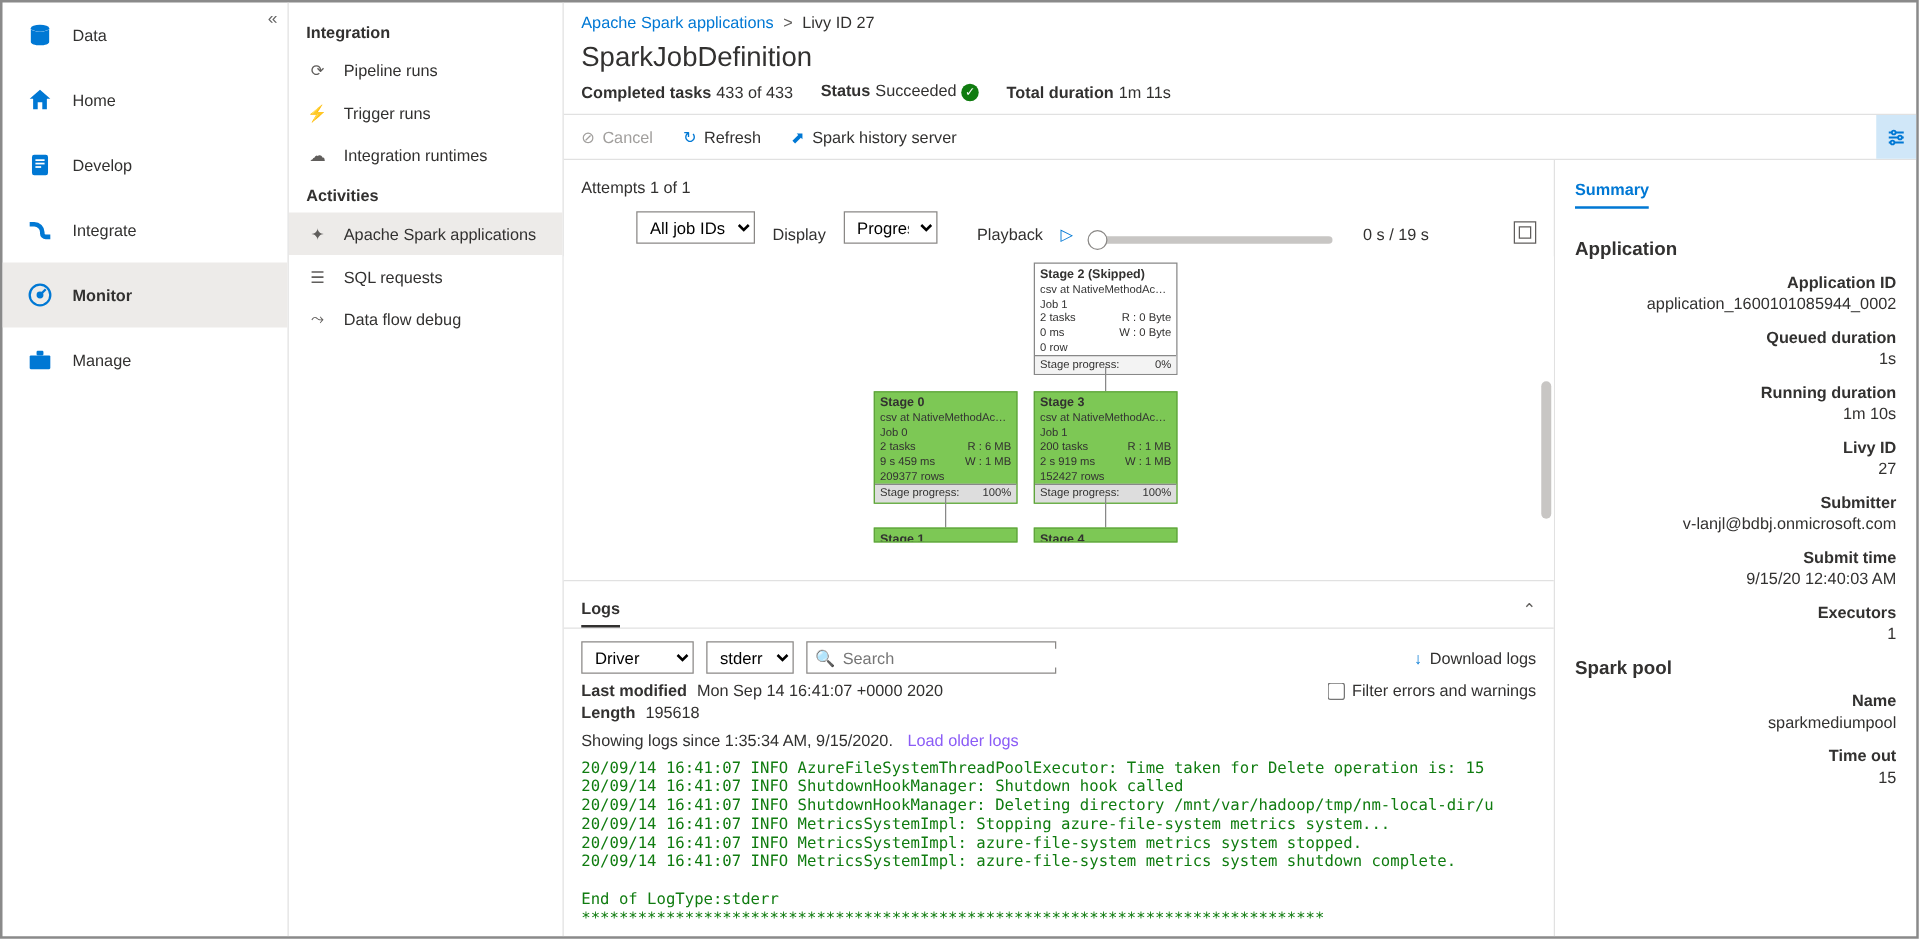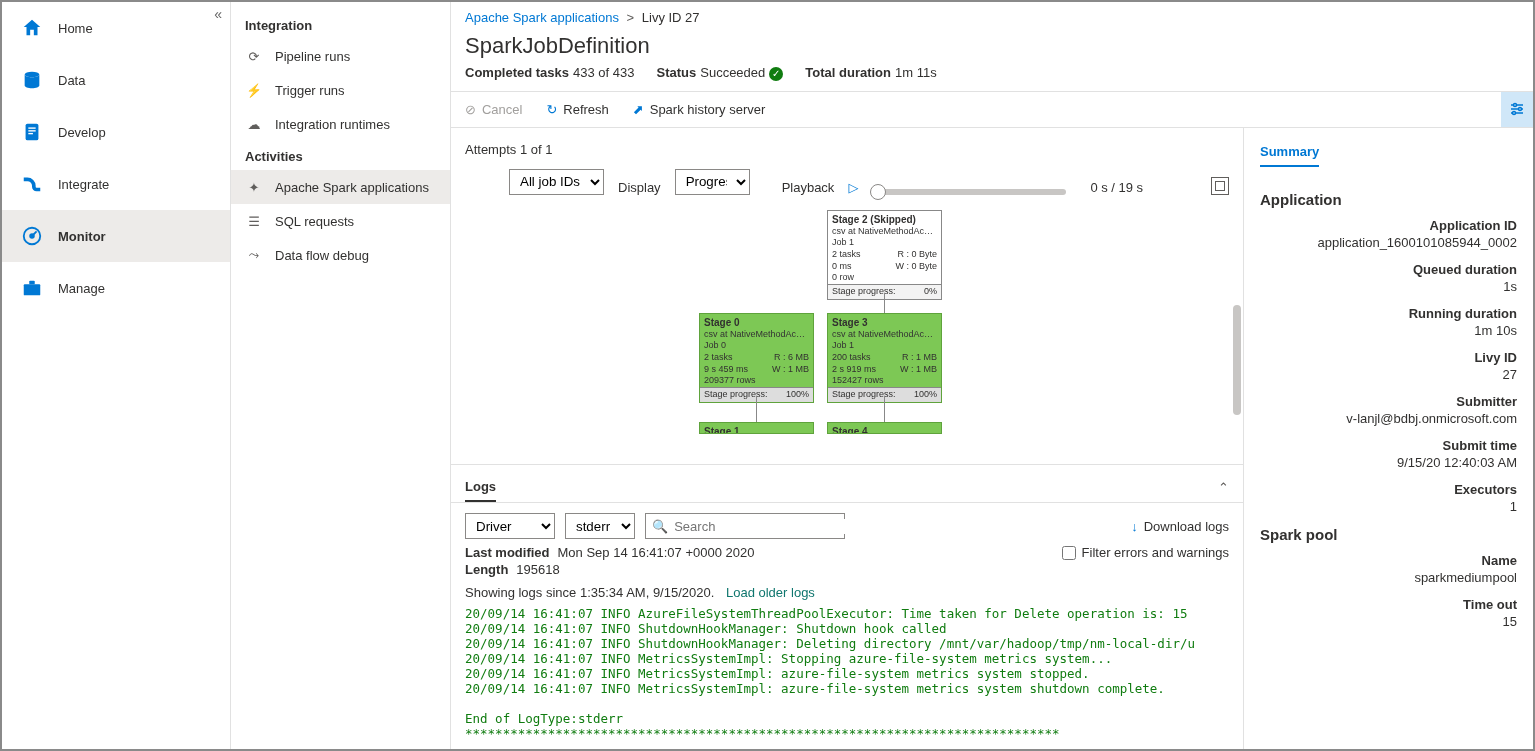--- a/index.html
+++ b/index.html
@@ -61,54 +61,54 @@
   .searchbox { display:flex; align-items:center; border:1px solid #8a8886; height:26px; padding:0 6px; width:200px; color:#605e5c;}
   .searchbox input { border:none; outline:none; flex:1; font-size:13px; margin-left:6px; }
   .dl { margin-left:auto; color:#323130; display:flex; align-items:center; gap:6px; cursor:pointer;}
   .dl .dic { color:#0078d4;}
   .logs-meta { padding: 0 14px 6px; }
   .logs-meta .mrow { display:flex; gap:8px; padding-bottom:2px; }
   .logs-meta .mlbl { font-weight:600;}
   .logs-filter { float:right; display:flex; align-items:center; gap:6px; }
   .logs-filter input[type=checkbox]{ width:14px; height:14px;}
   .logs-since { padding:0 14px 6px; }
-  .logs-since a { color:#0f766e; text-decoration:none; margin-left:8px;}
+  .logs-since a { color:#8b5cf6; text-decoration:none; margin-left:8px;}
   .logtext { font-family: Consolas, monospace; font-size:12.5px; white-space:pre; overflow:hidden; padding:0 14px 8px; color:#107c10;}
   
   .details { width:290px; border-left:1px solid #e1e1e1; padding: 16px 16px 0; overflow:hidden;}
   .details h2 { font-size:18px; font-weight:600; margin-bottom:12px;}
   .details .dtab { display:inline-block; font-weight:600; color:#0078d4; padding-bottom:6px; border-bottom:2px solid #0078d4; margin-bottom:16px;}
   .details h3 { font-size:15px; font-weight:600; margin: 8px 0 10px;}
   .details .kv { margin-bottom:12px;text-align:right;}
   .details .k { font-weight:600; font-size:13px;}
   .details .v { font-size:13px; padding-top:2px;}
 </style>
 </head>
 <body>
 
 <div class="root">
 
   <div class="leftnav">
     <span class="collapse">«</span>
     <div class="item">
       <span class="icon">
           <svg width="22" height="22" viewBox="0 0 24 24">
-            <path fill="#0078d4" d="M12 3l9 8h-3v9h-4v-6h-4v6H6v-9H3z"></path>
-          </svg>
-        </span>
-      <span>Home</span>
-    </div>
-    <div class="item">
-      <span class="icon">
-          <svg width="22" height="22" viewBox="0 0 24 24">
             <ellipse cx="12" cy="6" rx="8" ry="3" fill="#0078d4"></ellipse>
             <path fill="#0078d4" d="M4 6v12c0 1.7 3.6 3 8 3s8-1.3 8-3V6c0 1.7-3.6 3-8 3S4 7.7 4 6z"></path>
           </svg>
         </span>
       <span>Data</span>
+    </div>
+    <div class="item">
+      <span class="icon">
+          <svg width="22" height="22" viewBox="0 0 24 24">
+            <path fill="#0078d4" d="M12 3l9 8h-3v9h-4v-6h-4v6H6v-9H3z"></path>
+          </svg>
+        </span>
+      <span>Home</span>
     </div>
     <div class="item">
       <span class="icon">
           <svg width="22" height="22" viewBox="0 0 24 24">
             <rect x="5" y="3" width="14" height="18" rx="2" fill="#0078d4"></rect>
             <rect x="8" y="7" width="8" height="1.5" fill="#fff"></rect>
             <rect x="8" y="10" width="8" height="1.5" fill="#fff"></rect>
             <rect x="8" y="13" width="5" height="1.5" fill="#fff"></rect>
           </svg>
         </span>

